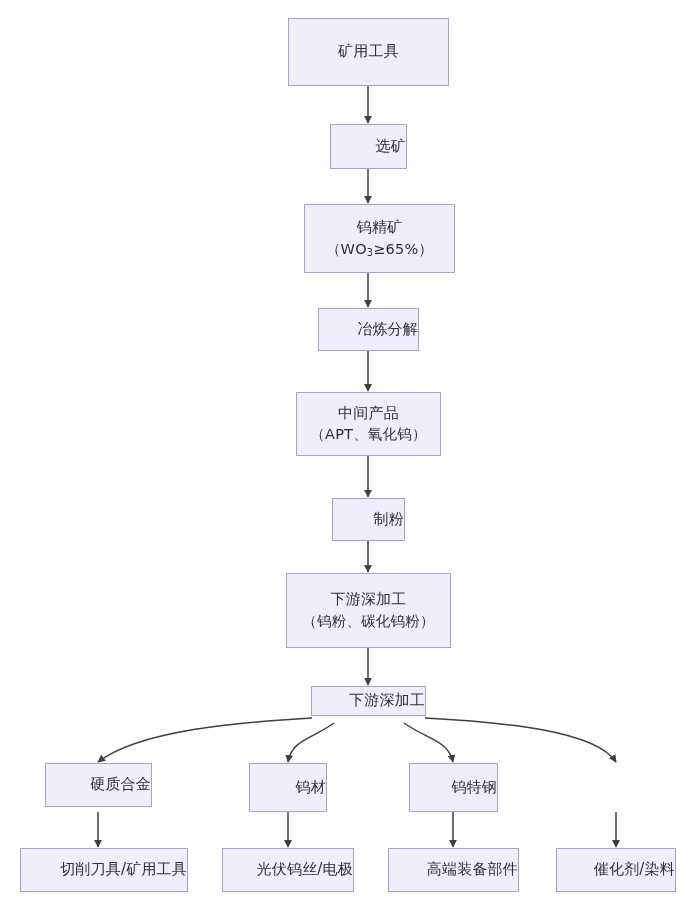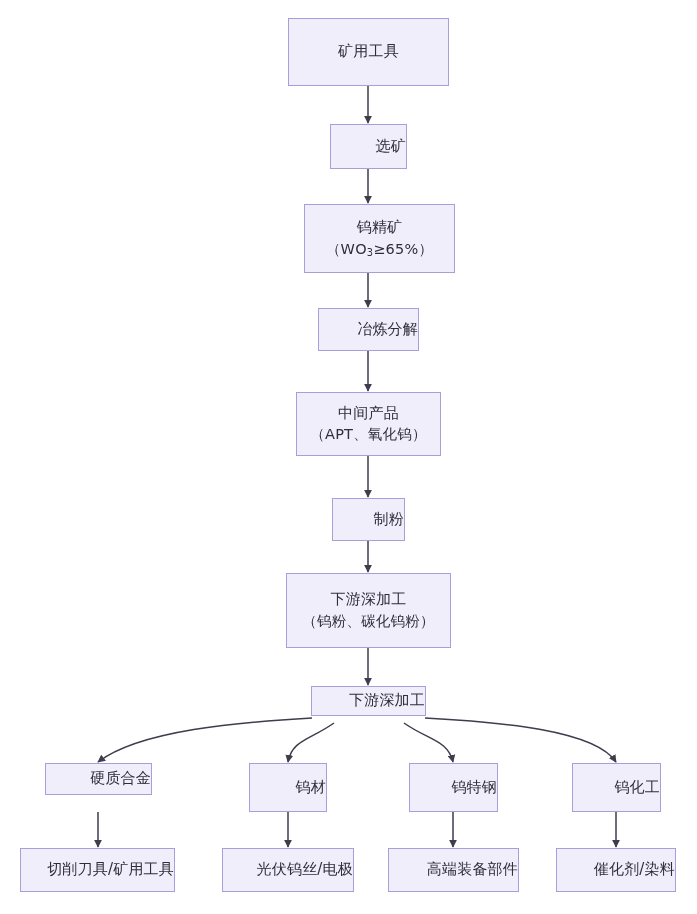--- a/index.html
+++ b/index.html
@@ -117,37 +117,34 @@
 
   <div class="node" style="left:286px; top:573px; width:165px; height:75px;">
     <span>下游深加工</span>
     <span class="line2">（钨粉、碳化钨粉）</span>
   </div>
 
   <div class="node compact" style="left:311px; top:686px; width:115px; height:30px;">
     <span>下游深加工</span>
   </div>
 
-  <div class="node compact" style="left:45px; top:763px; width:107px; height:32px;padding-left:24px;">
+  <div class="node compact" style="left:45px; top:763px; width:107px; height:44px;padding-left:24px;">
     <span>硬质合金</span>
   </div>
 
   <div class="node compact" style="left:249px; top:763px; width:78px; height:49px;">
     <span>钨材</span>
   </div>
 
   <div class="node compact" style="left:409px; top:763px; width:89px; height:49px;">
     <span>钨特钢</span>
   </div>
 
-  <div class="node compact" style="left:572px; top:763px; width:89px; height:49px;">
-    <span>钨化工</span>
-  </div>
 
-  <div class="node compact" style="left:20px; top:848px; width:155px; height:44px;">
+  <div class="node compact" style="left:20px; top:848px; width:168px; height:44px;">
     <span>切削刀具/矿用工具</span>
   </div>
 
   <div class="node compact" style="left:388px; top:848px; width:131px; height:44px;">
     <span>高端装备部件</span>
   </div>
 
   <div class="node compact" style="left:222px; top:848px; width:132px; height:44px;">
     <span>光伏钨丝/电极</span>
   </div>

